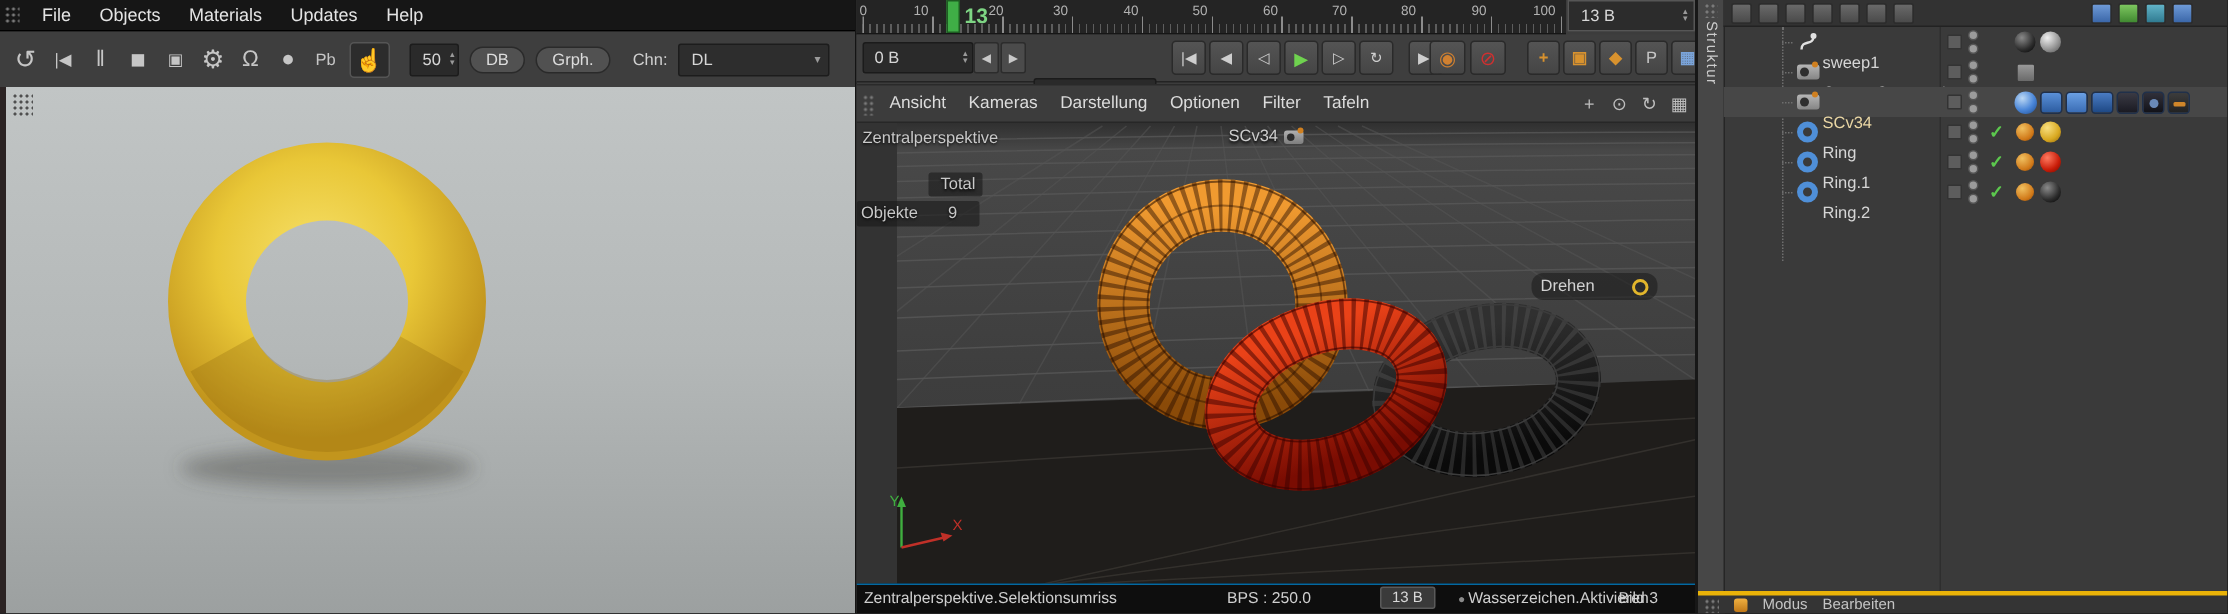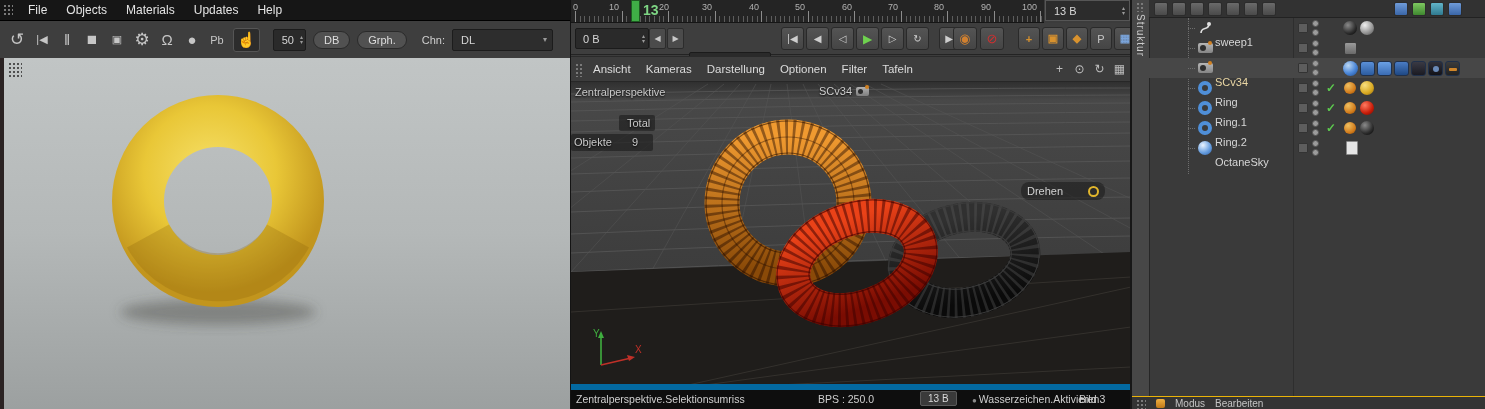--- a/index.html
+++ b/index.html
@@ -61,32 +61,32 @@
   .t-keys{position:absolute;left:447px;top:4px;display:flex;gap:2px;}
   .k-btn{display:flex;align-items:center;justify-content:center;width:20px;height:21px;background:linear-gradient(#545454,#454545);
          border:1px solid #2a2a2a;border-radius:3px;font-size:11px;color:#d8922e;font-weight:bold;}
   .k-btn.gray{color:#c6c6c6;font-weight:normal;}
   .k-btn.blue{color:#7aa4da;}
   .vp-menubar{position:absolute;left:0;top:56px;width:560px;height:26px;background:#3c3c3c;border-top:1px solid #2a2a2a;border-bottom:1px solid #272727;
               display:flex;align-items:center;gap:15px;padding-left:22px;font-size:11.5px;color:#dcdcdc;box-sizing:border-box;}
   .vp-menubar .vgrip{position:absolute;left:4px;top:6px;width:8px;height:14px;}
   .vp-right-icons{position:absolute;right:4px;top:4px;display:flex;gap:5px;}
   .vp-ric{display:flex;align-items:center;justify-content:center;width:15px;height:16px;font-size:12px;color:#bdbdbd;}
-  .viewport{position:absolute;left:0;top:82px;width:560px;bottom:0;background:#333;overflow:hidden;}
+  .viewport{position:absolute;left:0;top:82px;width:560px;bottom:0;background:#333;overflow:hidden;padding-left:27px;}
   .vp-label{position:absolute;font-size:11px;color:#c9c9c9;text-shadow:0 1px 2px #000;}
   .hud-badge{position:absolute;background:rgba(22,22,22,.55);border-radius:2px;}
   .scv-chip{position:absolute;left:248px;top:3px;display:flex;align-items:center;gap:4px;font-size:11px;color:#cdcdcd;text-shadow:0 1px 2px #000;}
   .mini-cam{width:13px;height:9px;background:linear-gradient(#b0b0b0,#7e7e7e);border-radius:2px;position:relative;}
   .mini-cam::before{content:"";position:absolute;left:2px;top:2px;width:5px;height:5px;border-radius:50%;background:#2c2c2c;}
   .mini-cam::after{content:"";position:absolute;right:0px;top:-2px;width:4px;height:4px;background:#d08020;border-radius:50%;}
   .tool-hud{position:absolute;left:450px;top:100px;width:84px;height:18px;background:rgba(25,25,25,.55);border-radius:8px;
             display:flex;align-items:center;justify-content:space-between;padding:0 6px;box-sizing:border-box;}
   .tool-hud .txt{font-size:11px;color:#d2d2d2;}
   .tool-ring{width:9px;height:9px;border:2.5px solid #e2b62c;border-radius:50%;box-sizing:border-box;width:11px;height:11px;}
-  .vp-status{position:absolute;left:0;right:0;bottom:0;height:19px;background:#0e0e0e;border-top:6px solid #0369a1;
+  .vp-status{position:absolute;left:0;right:0;bottom:0;height:19px;background:#0e0e0e;border-top:1px solid #0369a1;
              font-size:10.5px;color:#cfcfcf;}
   .vp-status .s-item{position:absolute;top:3px;white-space:nowrap;}
   .s-chip{position:absolute;left:349px;top:1px;background:#3a3a3a;border:1px solid #5a5a5a;border-radius:2px;
           padding:1px 7px;font-size:10px;color:#d8d8d8;}
   .wm-dot{color:#8a8a8a;font-size:8px;margin-right:2px;}
 
   
   .panel-right{position:absolute;left:1130px;top:0;width:355px;height:409px;background:#3a3a3a;border-left:2px solid #171717;box-sizing:border-box;}
   .struk-tab{position:absolute;left:0;top:0;width:17px;height:100%;background:#474747;border-right:1px solid #262626;}
   .struk-tab .tgrip{position:absolute;left:4px;top:2px;width:9px;height:10px;}
@@ -129,21 +129,21 @@
   .tag{width:15px;height:15px;border-radius:3px;border:1px solid #20304a;box-sizing:border-box;}
   .tag.globe{border-radius:50%;background:radial-gradient(circle at 35% 30%,#bcd8f4,#4a86d8 55%,#1e4a8c);border:none;}
   .tag.b1{background:linear-gradient(#5a90d8,#2c5ca0);}
   .tag.b2{background:linear-gradient(#6aa0e4,#3a6cb4);}
   .tag.b3{background:linear-gradient(#4a7cc4,#1e4884);}
   .tag.dk1{background:linear-gradient(#3a3a44,#1a1a22);}
   .tag.dk2{background:linear-gradient(#30303a,#121218);position:relative;}
   .tag.dk2::before{content:"";position:absolute;left:4px;top:4px;width:6px;height:6px;border-radius:50%;background:#6a8ab8;}
   .tag.txt{background:linear-gradient(#3c3c3c,#222);position:relative;}
   .tag.txt::before{content:"";position:absolute;left:3px;top:6px;width:8px;height:3px;background:#d0862a;border-radius:1px;}
-  .attr-bar{position:absolute;left:0;right:0;bottom:0;height:12px;background:#343434;border-top:1px solid #eab308;
+  .attr-bar{position:absolute;left:0;right:0;bottom:0;height:12px;background:#343434;border-top:3px solid #eab308;
             display:flex;align-items:flex-start;gap:10px;padding-left:4px;overflow:hidden;}
   .attr-bar .agrip{width:10px;height:10px;margin-top:2px;}
   .attr-ic{width:9px;height:9px;margin-top:2px;border-radius:2px;background:linear-gradient(#f0b040,#c07818);}
   .attr-label{font-size:10px;color:#c4c4c4;line-height:13px;white-space:nowrap;}
 
   svg{display:block;}
 </style>
 </head>
 <body>
 
@@ -537,35 +537,20 @@
         <span class="c-layer"></span>
         <span class="c-dots">
             <i></i>
             <i></i>
           </span>
         <span class="c-check">✓</span>
         <span class="chip orange" style="left:195px;top:4px;"></span>
         <span class="mat sphere-dark" style="left:211px;"></span>
       </div>
 
-      <div class="om-row">
-        <span class="branch"></span>
-        <span class="obj-ic">
-            <span class="ic-sky"></span>
-          </span>
-        <span class="obj-label">OctaneSky</span>
-        <span class="c-layer"></span>
-        <span class="c-dots">
-            <i></i>
-            <i></i>
-          </span>
-        <span class="obj-ic" style="left:195px;">
-            <span class="ic-file"></span>
-          </span>
-      </div>
     </div>
 
     <div class="attr-bar">
       <span class="agrip grip"></span>
       <span class="attr-ic"></span>
       <span class="attr-label">Modus</span>
       <span class="attr-label">Bearbeiten</span>
     </div>
   </div>
 

